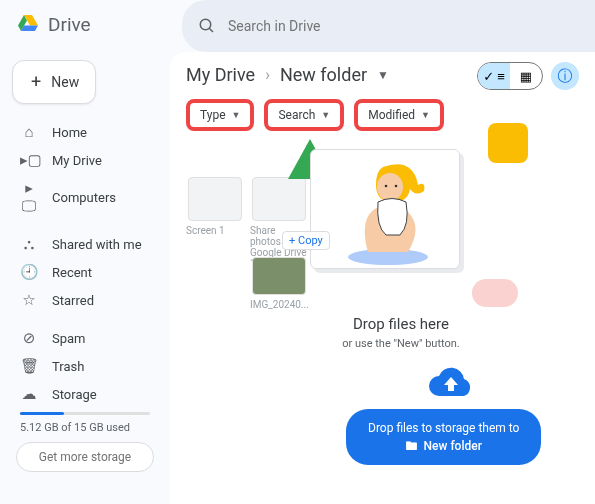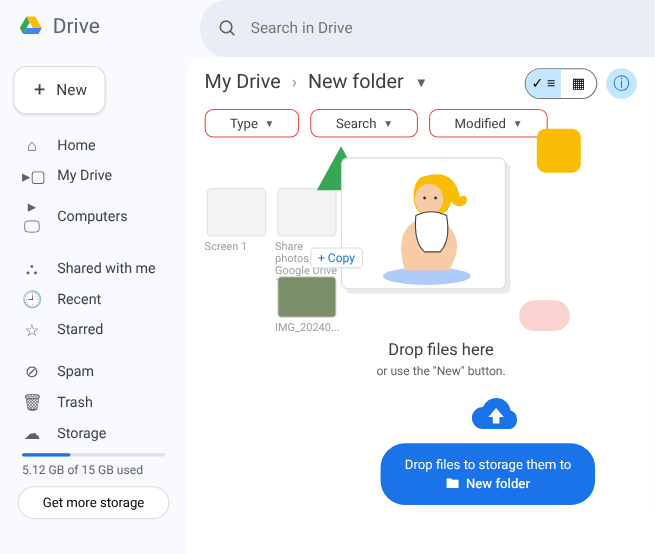--- a/index.html
+++ b/index.html
@@ -1,43 +1,43 @@
 <!DOCTYPE html>
 <html><head>
 <meta charset="utf-8">
 <style>
 *{box-sizing:border-box;margin:0;padding:0;font-family:Roboto,Arial,sans-serif}
 body{background:#f8fafd;width:595px;height:504px;overflow:hidden;display:flex;flex-direction:column}
 .header{display:flex;align-items:center;height:48px;gap:12px}
-.logo-area{display:flex;align-items:flex-start;gap:8px;padding-left:16px;width:170px}
+.logo-area{display:flex;align-items:center;gap:8px;padding-left:16px;width:170px}
 .logo-area span{font-size:19px;color:#5f6368}
 .searchbar{flex:1;background:#e9eef6;border-radius:24px 0 0 24px;height:52px;display:flex;align-items:center;padding:0 16px;gap:12px;margin-top:4px}
 .searchbar input{border:none;background:transparent;outline:none;font-size:14px;color:#5f6368;flex:1}
 .layout{display:flex;flex:1;min-height:0}
 .sidebar{width:170px;padding:8px 10px 8px 10px;display:flex;flex-direction:column}
 .new-btn{background:#fff;border:1px solid #dadce0;border-radius:12px;padding:12px 18px;display:flex;align-items:center;gap:10px;width:84px;font-size:14px;color:#3c4043;cursor:pointer;box-shadow:0 1px 2px rgba(0,0,0,.08);margin:4px 0 14px 2px}
 .nav-item{display:flex;align-items:center;gap:14px;padding:5px 10px;border-radius:16px;font-size:13px;color:#3c4043;cursor:pointer}
 .nav-item .ico{width:18px;text-align:center;color:#5f6368;font-size:15px}
 .nav-gap{height:10px}
 .storage-bar{height:3px;background:#e0e0e0;margin:4px 10px;border-radius:2px;position:relative}
 .storage-bar::before{content:"";position:absolute;left:0;top:0;height:100%;width:34%;background:#1a73e8;border-radius:2px}
 .storage-txt{font-size:11px;color:#5f6368;padding:2px 10px 6px}
-.get-storage{border:1px solid #dadce0;border-radius:16px;background:#fff;color:#000000;font-size:12px;padding:7px 0;margin:2px 6px;cursor:pointer}
+.get-storage{border:1px solid #dadce0;border-radius:16px;background:#fff;color:#737373;font-size:12px;padding:7px 0;margin:2px 6px;cursor:pointer}
 .main{flex:1;background:#fff;border-radius:16px 0 0 0;margin-top:4px;padding:12px 16px;position:relative;overflow:hidden}
 .crumbs{display:flex;align-items:center;gap:10px}
 .crumbs .bc{font-size:18px;color:#3c4043}
 .crumbs .sep{color:#9aa0a6}
 .crumbs .dd{font-size:12px;color:#5f6368}
 .view-controls{position:absolute;right:16px;top:10px;display:flex;align-items:center;gap:8px}
 .seg{display:flex;border:1px solid #747775;border-radius:18px;overflow:hidden}
 .seg div{width:32px;height:26px;display:flex;align-items:center;justify-content:center;font-size:13px}
 .seg .active{background:#c2e7ff}
 .info-btn{width:28px;height:28px;border-radius:50%;background:#c2e7ff;color:#1a73e8;display:flex;align-items:center;justify-content:center;font-size:15px}
 .filters{display:flex;gap:10px;margin-top:14px}
-.chip{border:1px solid #ef4444;border-radius:8px;padding:5px 22px;font-size:12px;color:#3c4043;display:flex;align-items:center;gap:6px;cursor:pointer}
+.chip{border:4px solid #ef4444;border-radius:8px;padding:5px 10px;font-size:12px;color:#3c4043;display:flex;align-items:center;gap:6px;cursor:pointer}
 .chip .ar{font-size:9px;color:#5f6368}
 .drop-area{position:relative;margin-top:26px;height:360px}
 .ghost{position:absolute;font-size:10px;color:#9aa0a6;width:58px}
 .ghost .thumb{width:54px;height:44px;background:#f1f3f4;border:1px solid #e0e0e0;border-radius:4px;margin:0 auto 4px}
 .ghost.g1{left:0;top:20px}
 .ghost.g2{left:64px top:20px}
 .ghost.g2{left:64px;top:20px}
 .ghost.g3{left:64px;top:100px}
 .ghost.g3 .thumb{height:38px;background:#7b8f6a}
 .copy-badge{position:absolute;left:96px;top:74px;background:#fff;border:1px solid #dadce0;border-radius:4px;padding:2px 6px;font-size:11px;color:#1a73e8;z-index:5}

